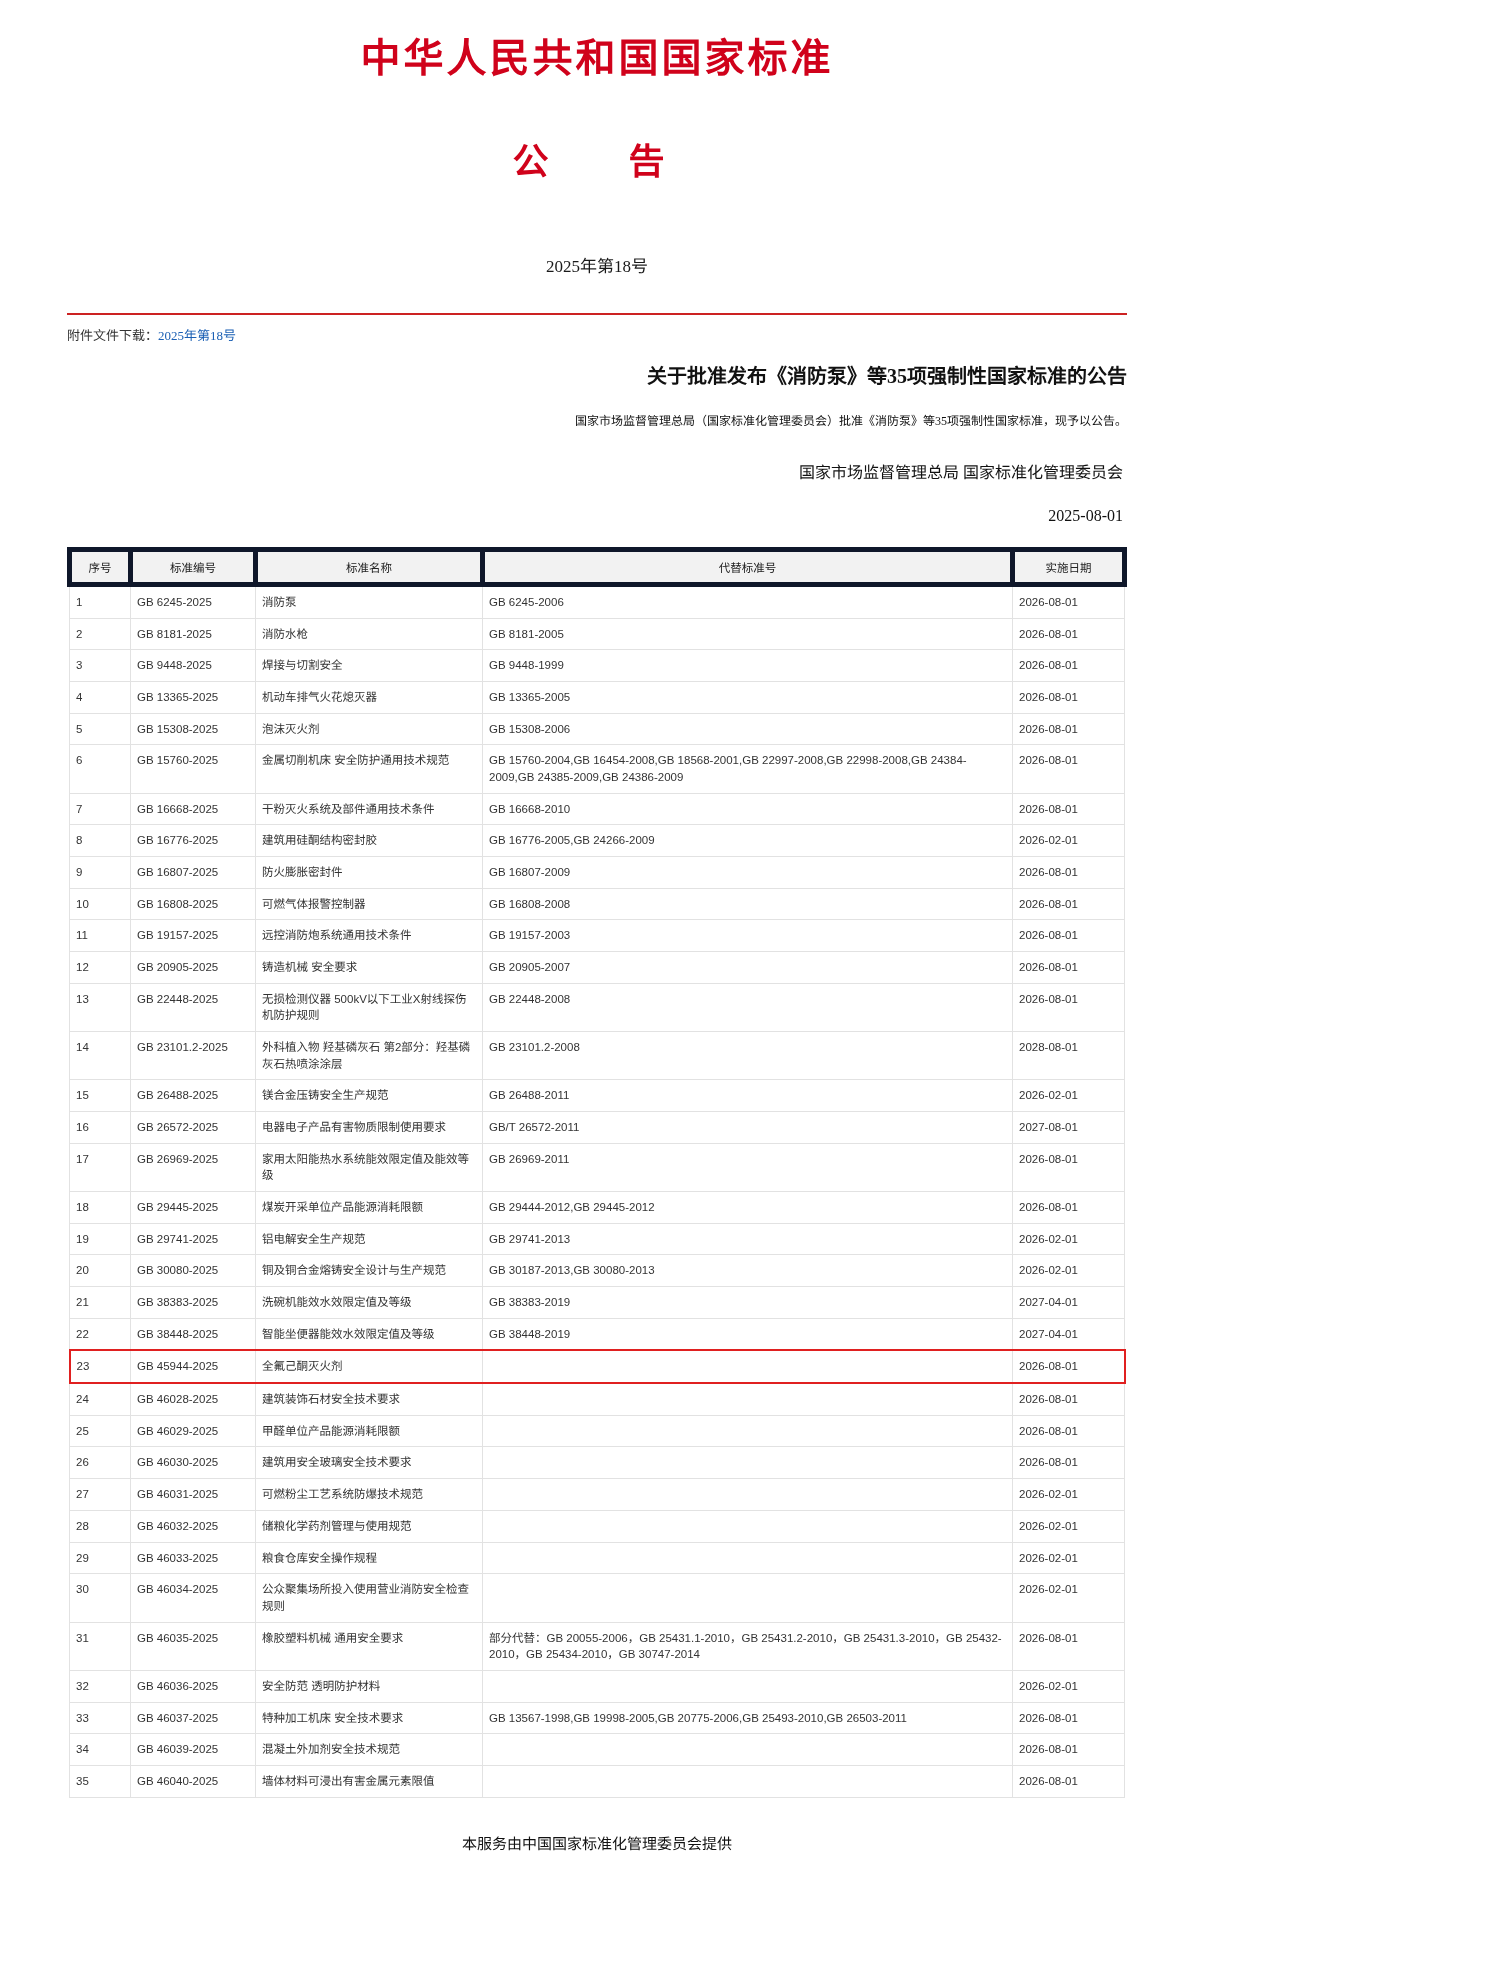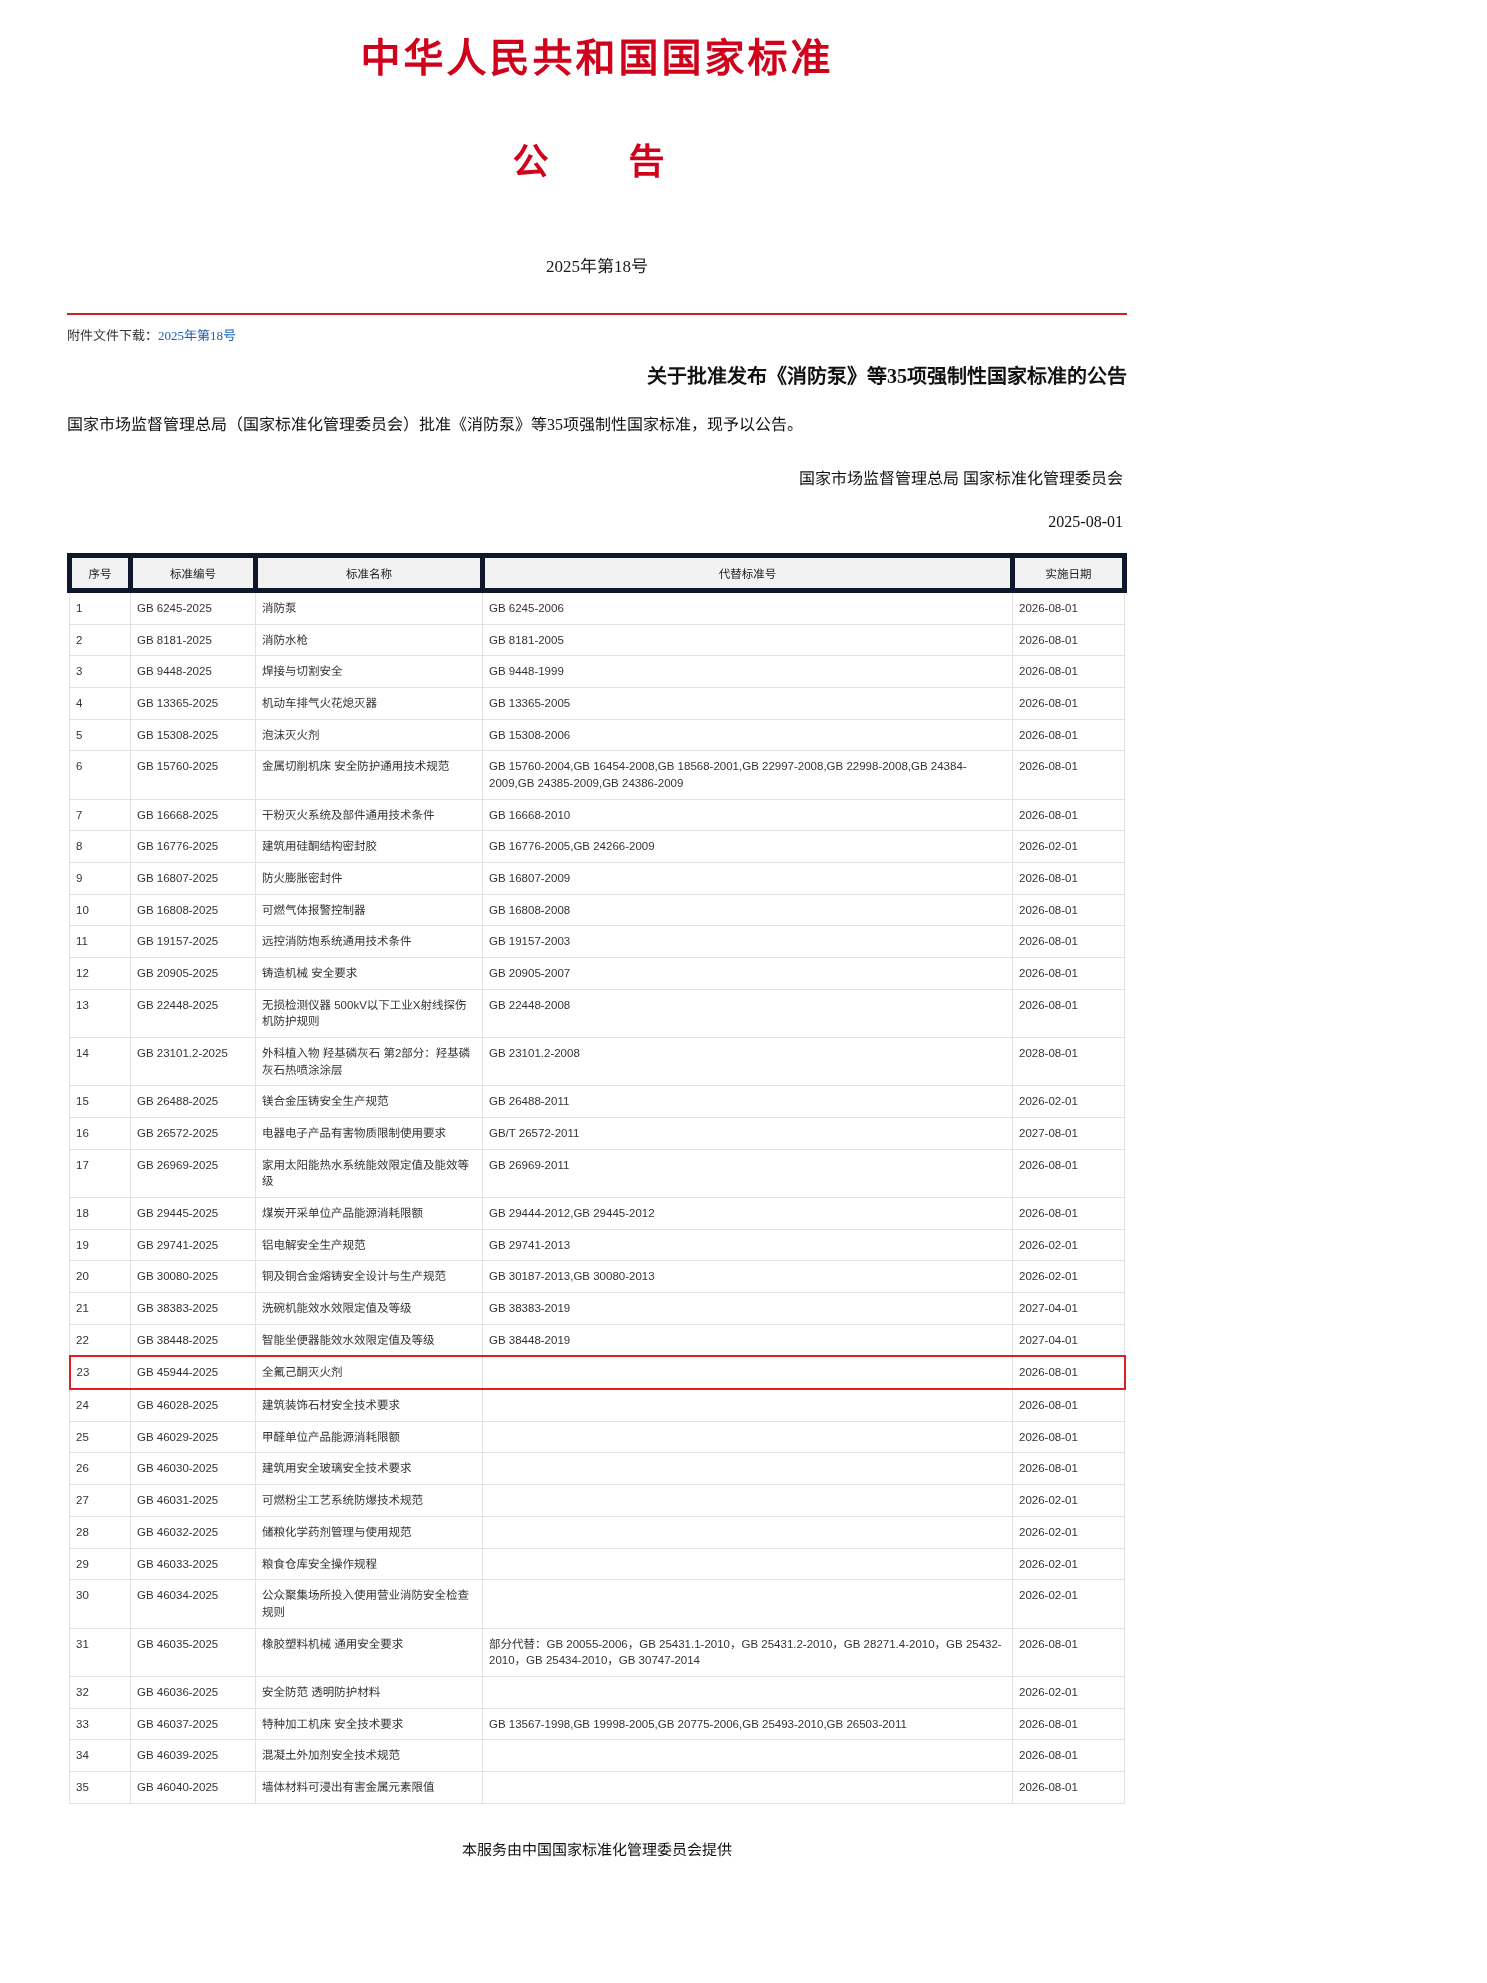--- a/index.html
+++ b/index.html
@@ -67,23 +67,23 @@
     margin: 16px auto 8px auto;
     text-align: right;
     font-family: "Liberation Serif", "DejaVu Serif", serif;
     font-size: 20px;
     font-weight: bold;
     color: #111;
   }
   .announce-body {
     width: 1060px;
     margin: 22px auto 0 auto;
-    text-align: left;
-    font-family: "Liberation Serif", "DejaVu Serif", serif;
-    font-size: 16px;
+    text-align: right;
+    font-family: "Liberation Serif", "DejaVu Serif", serif;
+    font-size: 12px;
     color: #111;
   }
   .signature {
     width: 1060px;
     margin: 30px auto 0 auto;
     text-align: right;
     font-family: "Liberation Serif", "DejaVu Serif", serif;
     font-size: 16px;
     color: #111;
     padding-right: 8px;
@@ -383,21 +383,21 @@
           <td class="c-seq">30</td>
           <td class="c-code">GB 46034-2025</td>
           <td class="c-name">公众聚集场所投入使用营业消防安全检查规则</td>
           <td class="c-replace"></td>
           <td class="c-date">2026-02-01</td>
         </tr>
         <tr>
           <td class="c-seq">31</td>
           <td class="c-code">GB 46035-2025</td>
           <td class="c-name">橡胶塑料机械 通用安全要求</td>
-          <td class="c-replace">部分代替：GB 20055-2006，GB 25431.1-2010，GB 25431.2-2010，GB 28271.4-2010，GB 25432-2010，GB 25434-2010，GB 30747-2014</td>
+          <td class="c-replace">部分代替：GB 20055-2006，GB 25431.1-2010，GB 25431.2-2010，GB 25431.3-2010，GB 25432-2010，GB 25434-2010，GB 30747-2014</td>
           <td class="c-date">2026-08-01</td>
         </tr>
         <tr>
           <td class="c-seq">32</td>
           <td class="c-code">GB 46036-2025</td>
           <td class="c-name">安全防范 透明防护材料</td>
           <td class="c-replace"></td>
           <td class="c-date">2026-02-01</td>
         </tr>
         <tr>

